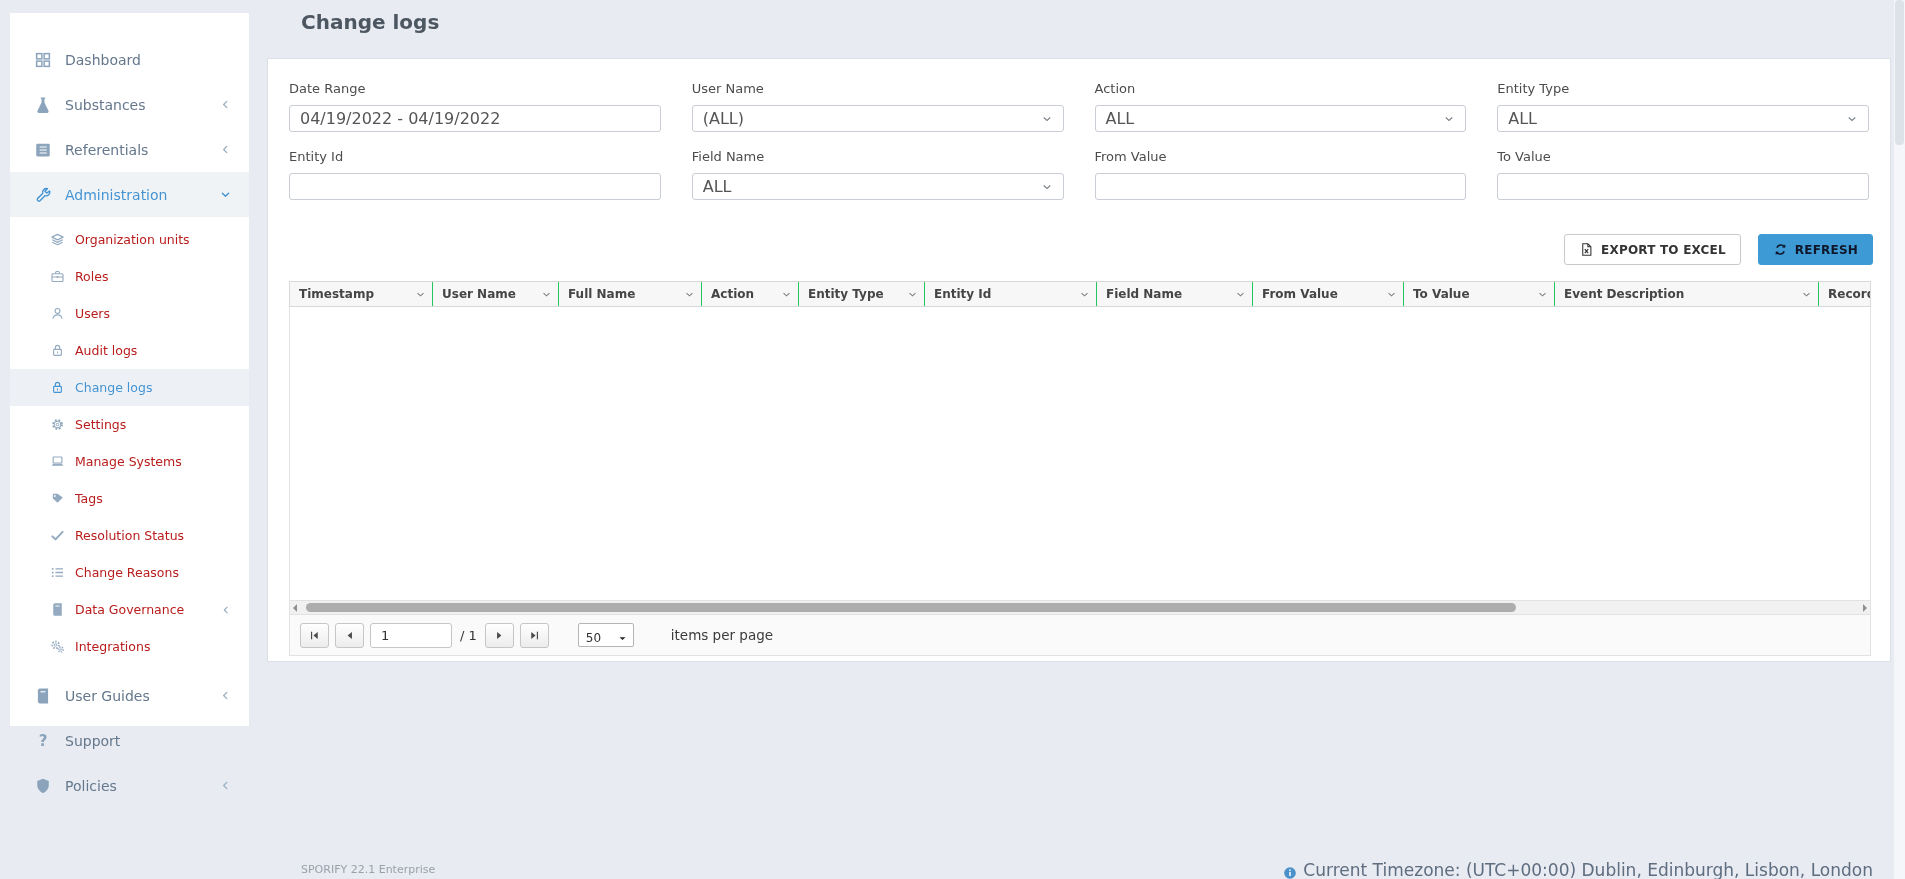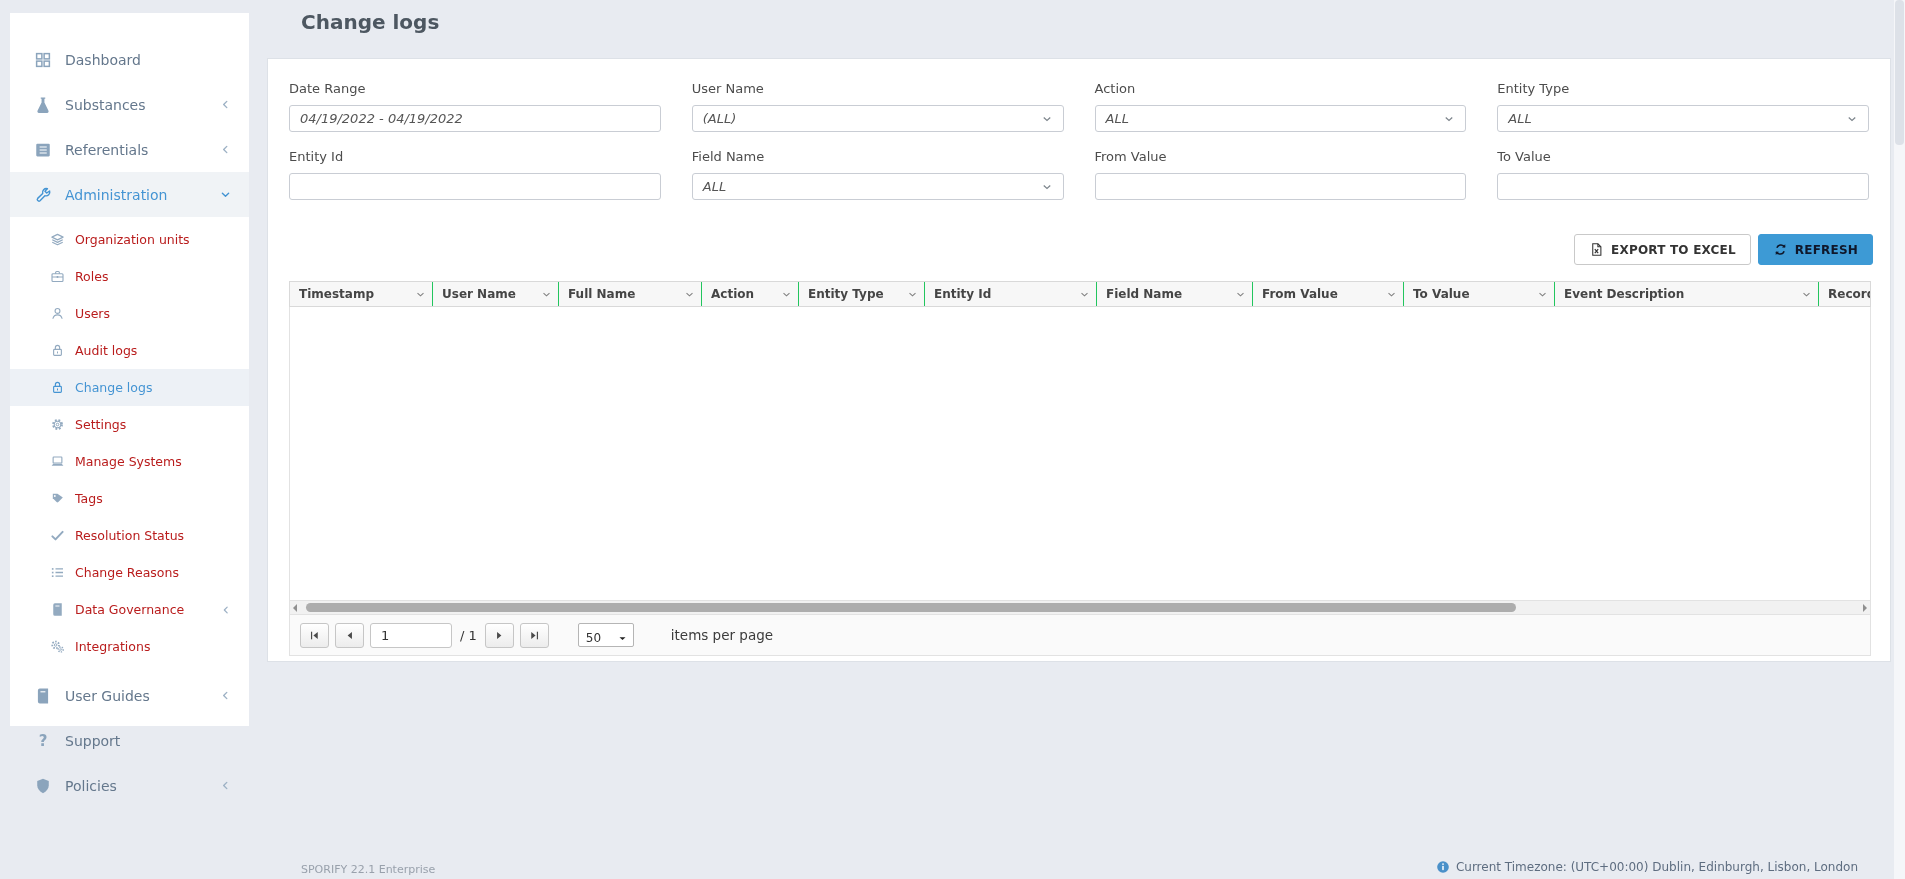--- a/index.html
+++ b/index.html
@@ -45,28 +45,28 @@
     position:absolute; left:267px; top:58px; width:1624px; height:604px;
     background:#fff; border:1px solid #dde1e7;
   }
   .filters {
     position:absolute; left:21px; top:22px; width:1580px;
     display:grid; grid-template-columns:repeat(4,1fr); column-gap:31px; row-gap:17px;
   }
   .field label { display:block; font-size:13px; color:#4c4c4c; margin-bottom:9px; }
   .input, .selectbox {
     width:100%; height:27px; border:1px solid #c9cdd4; border-radius:3px;
-    background:#fff; font-size:13px; color:#555;
-    padding:4px 10px; font-family:inherit;font-style:italic;
+    background:#fff; font-size:16px; color:#555;
+    padding:4px 10px; font-family:inherit;
   }
   .input { outline:none; }
   .selectbox { display:flex; align-items:center; justify-content:space-between; cursor:pointer; }
   .selectbox .caret { width:12px; height:12px; color:#7d858c; flex:0 0 auto; }
 
-  .actions { position:absolute; top:175px; right:17px; display:flex; gap:7px; }
+  .actions { position:absolute; top:175px; right:17px; display:flex; gap:17px; }
   .btn {
     height:31px; display:flex; align-items:center; gap:7px;
     padding:0 14px; border-radius:3px; font-size:12px; font-weight:bold;
     font-family:inherit; cursor:pointer; letter-spacing:.2px;
   }
   .btn .bic { width:15px; height:15px; }
   .btn-export { background:#fff; border:1px solid #c9c9c9; color:#333; }
   .btn-refresh { background:#3d9ad5; border:1px solid #3d9ad5; color:#0f172a; }
 
   
@@ -117,23 +117,23 @@
     border:1px solid #b5b5b5; border-radius:2px; background:#fff;
     display:flex; align-items:flex-end; justify-content:space-between;
     padding:0 5px 1px 7px; font-size:12px; color:#333; cursor:pointer;
   }
   .size-select .caret { width:11px; height:13px; color:#222; }
   .ipp-label { font-size:13.5px; color:#3c3c3c;margin-left:28px; }
 
   
   .footer-left { position:absolute; left:301px; top:863px; font-size:11px; color:#99a1ac; }
   .footer-right {
-    position:absolute; right:47px; top:860px;
-    display:flex; align-items:flex-start; gap:6px;
-    font-size:12px; color:#5e6d80;
+    position:absolute; right:32px; top:860px;
+    display:flex; align-items:flex-end; gap:6px;
+    font-size:17px; color:#5e6d80;
   }
   .footer-right .fic { width:14px; height:14px; color:#4a90c9; flex:0 0 auto; }
 
   
   .vscroll { position:absolute; right:0; top:0; width:11px; height:879px; background:#f5f6f9; }
   .vthumb { position:absolute; right:1px; top:0; width:9px; height:145px; background:#dde1e8; border-radius:4px; cursor:pointer; }
 </style>
 </head>
 <body>
 

